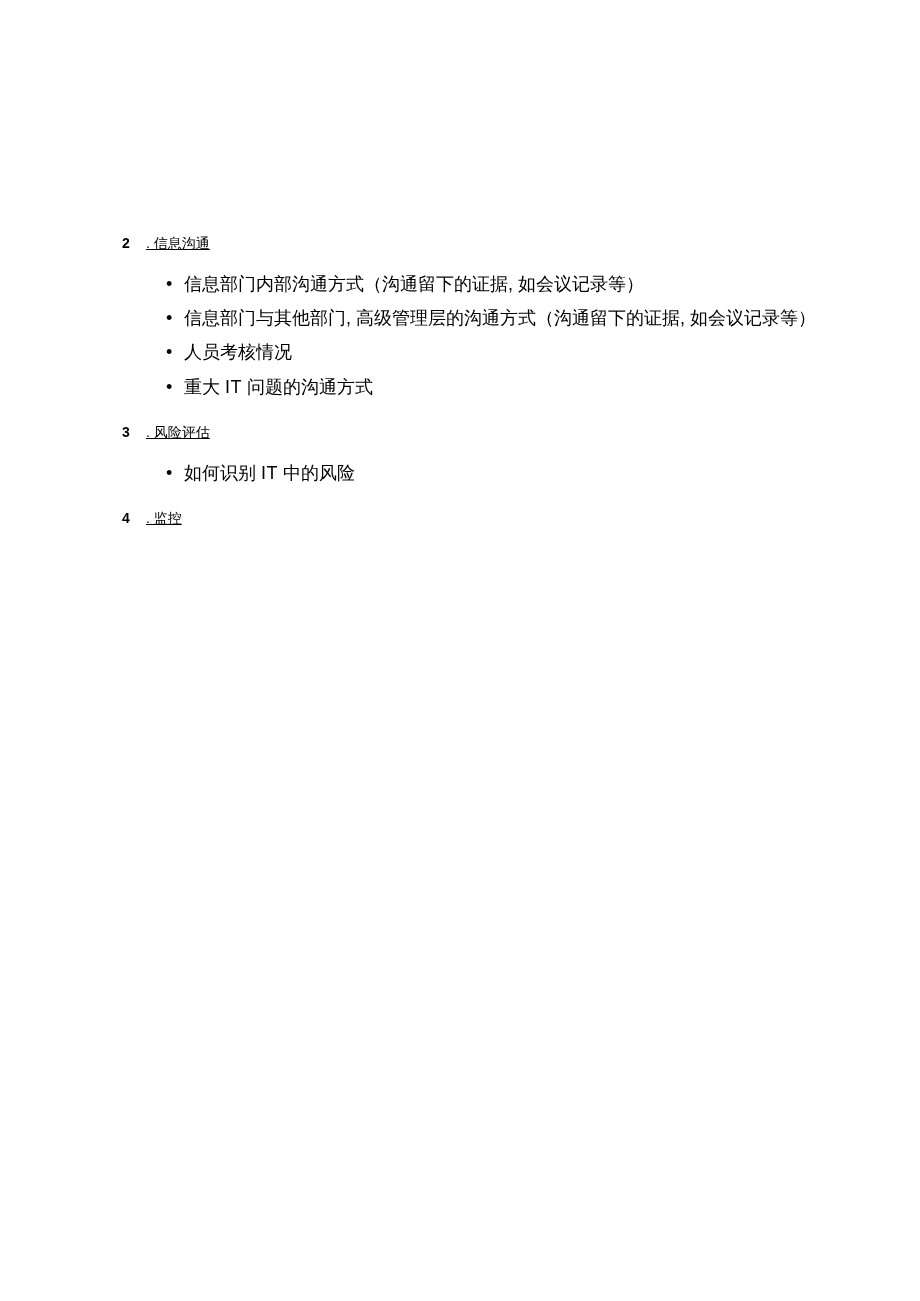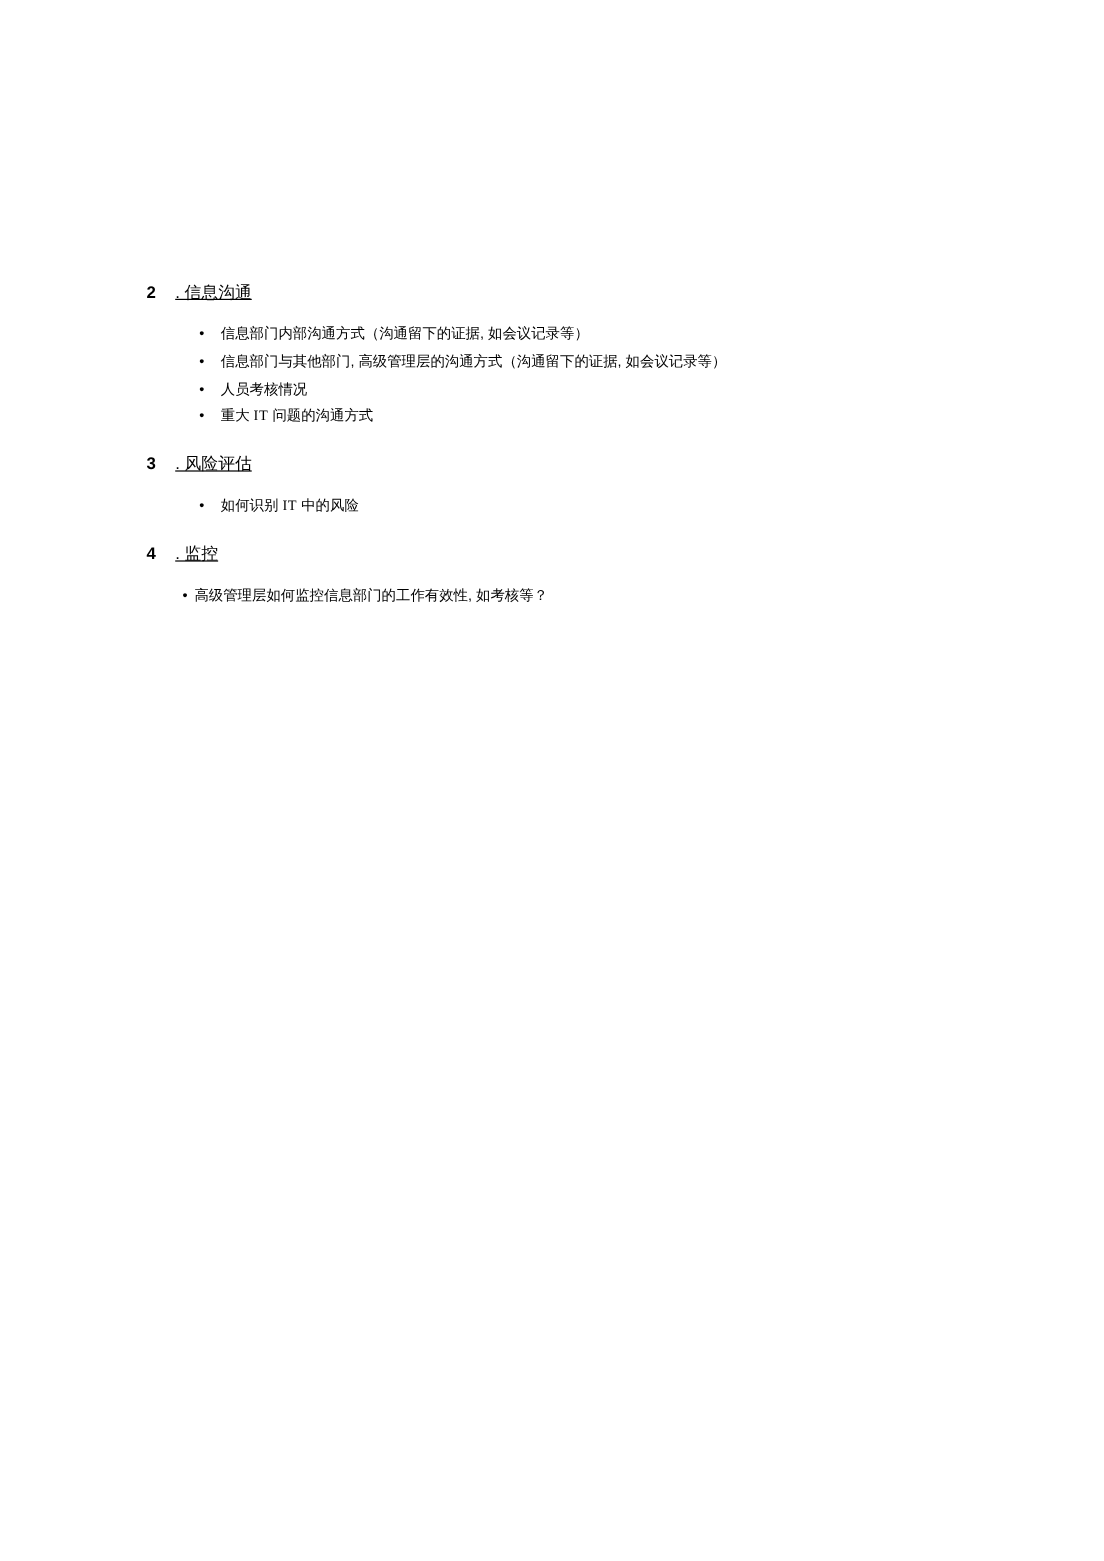--- a/index.html
+++ b/index.html
@@ -34,35 +34,35 @@
     text-decoration: underline;
   }
   .items {
     margin-left: 62px;
   }
   .items-tight {
     margin-left: 40px;
   }
   .item {
     line-height: 1.9;
-    font-size: 12px;
+    font-size: 18px;
   }
   .item::before {
     content: "•";
     display: inline-block;
     width: 18px;
     margin-left: -18px;
     text-align: left;
   }
   .items-tight .item::before {
     width: 10px;
     margin-left: -10px;
   }
   .mono {
-    font-family: Liberation Serif, serif;
+    font-family: Liberation Sans, sans-serif;
     letter-spacing: 0.5px;
   }
   .redact {
     display: inline-block;
     width: 14px;
     height: 12px;
     background: #000;
     vertical-align: -1px;
     margin: 0 1px;
   }
@@ -94,17 +94,16 @@
       <div class="item"><span>如何识别 </span><span class="mono">IT</span><span> 中的风险</span></div>
     </div>
   </div>
 
   <div class="section">
     <div class="section-head">
       <span class="num">4</span>
       <span class="title">. 监控</span>
     </div>
     <div class="items-tight">
-      <div class="item"><span>高级管理层如何监控信息部门的工作有效性, 如考核等？</span></div>
     </div>
   </div>
 
 </div>
 
 </body></html>

